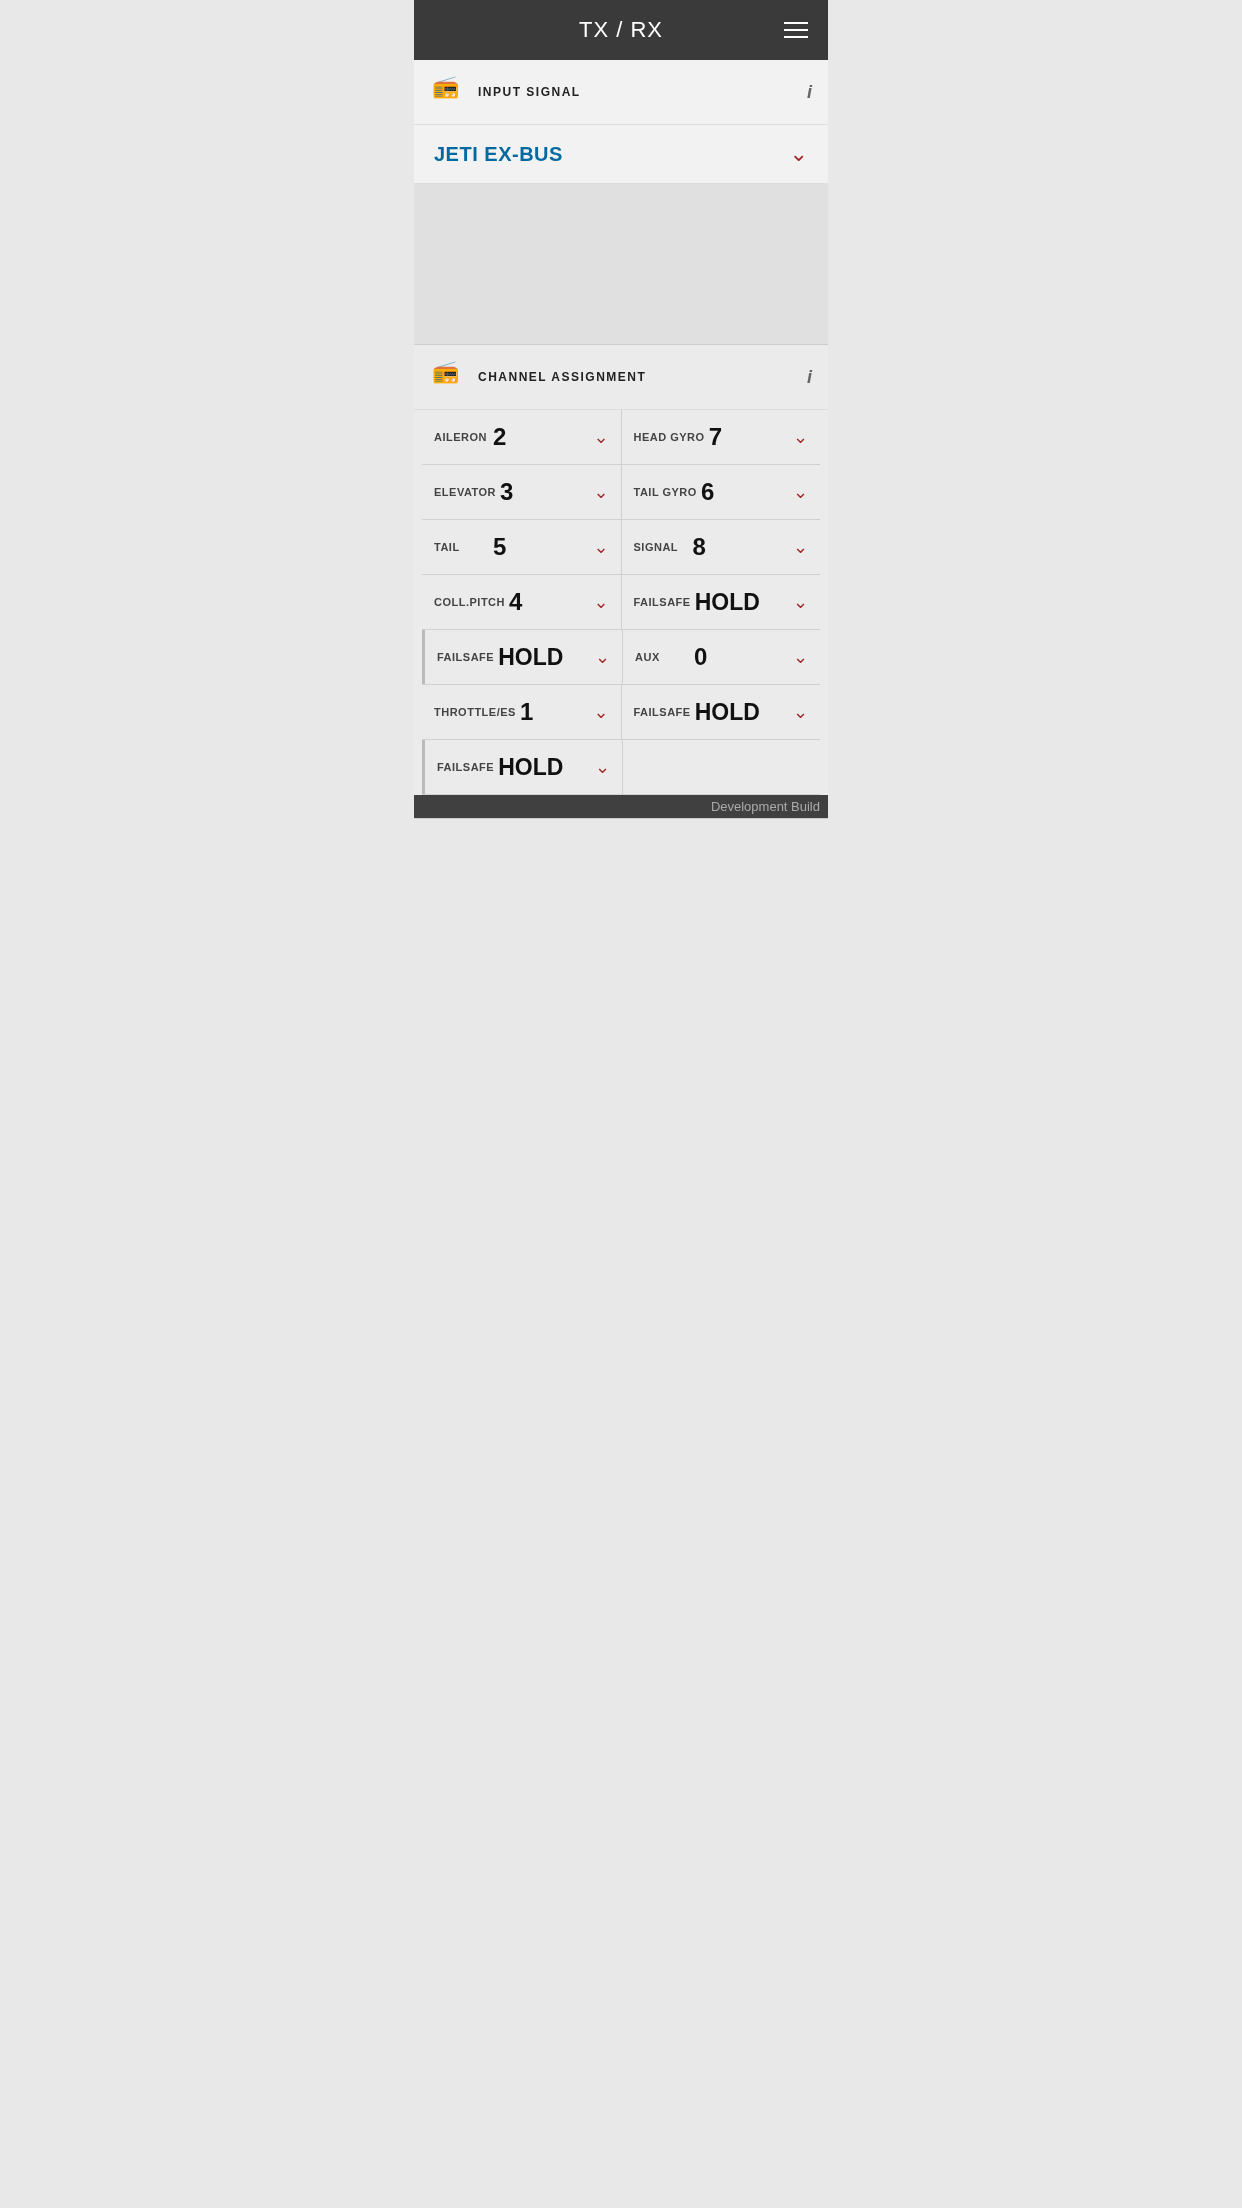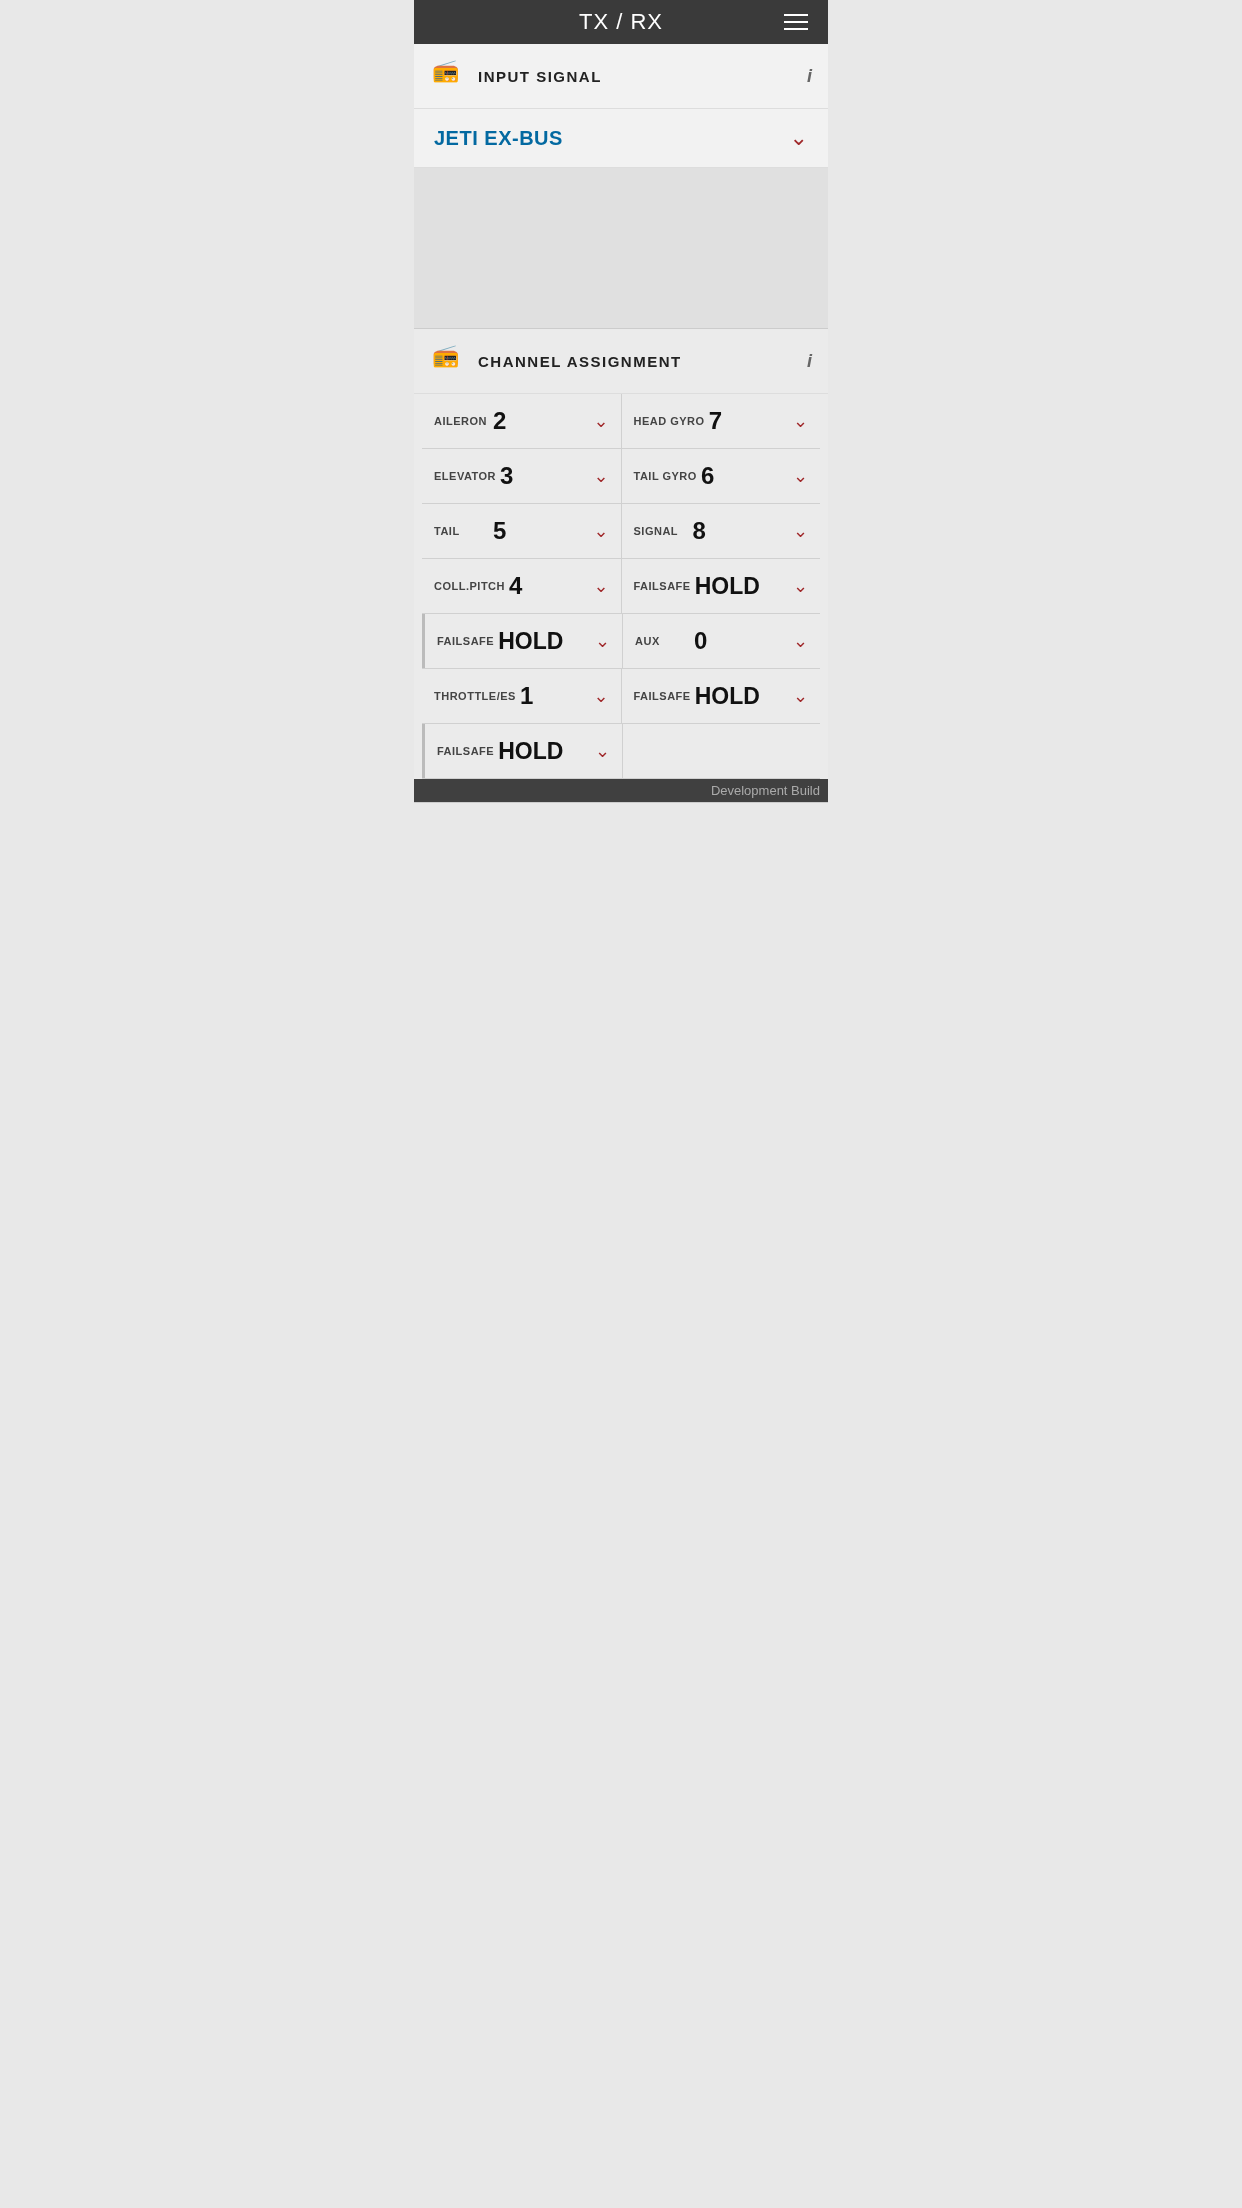--- a/index.html
+++ b/index.html
@@ -12,21 +12,21 @@
       min-height: 736px;
     }
 
     
     .header {
       background: #3a3a3a;
       color: white;
       display: flex;
       align-items: center;
       justify-content: center;
-      height: 44px;
+      height: 60px;
       position: relative;
     }
     .header-title {
       font-size: 22px;
       font-weight: 400;
       letter-spacing: 1px;
     }
     .menu-icon {
       position: absolute;
       right: 20px;
@@ -55,21 +55,21 @@
       justify-content: space-between;
       padding: 14px 16px;
       border-bottom: 1px solid #ddd;
     }
     .section-header-left {
       display: flex;
       align-items: center;
       gap: 12px;
     }
     .section-title {
-      font-size: 15px;
+      font-size: 12px;
       font-weight: 700;
       letter-spacing: 1.5px;
       color: #222;
     }
     .info-icon {
       font-size: 18px;
       color: #666;
       font-style: italic;
       font-weight: 700;
     }

